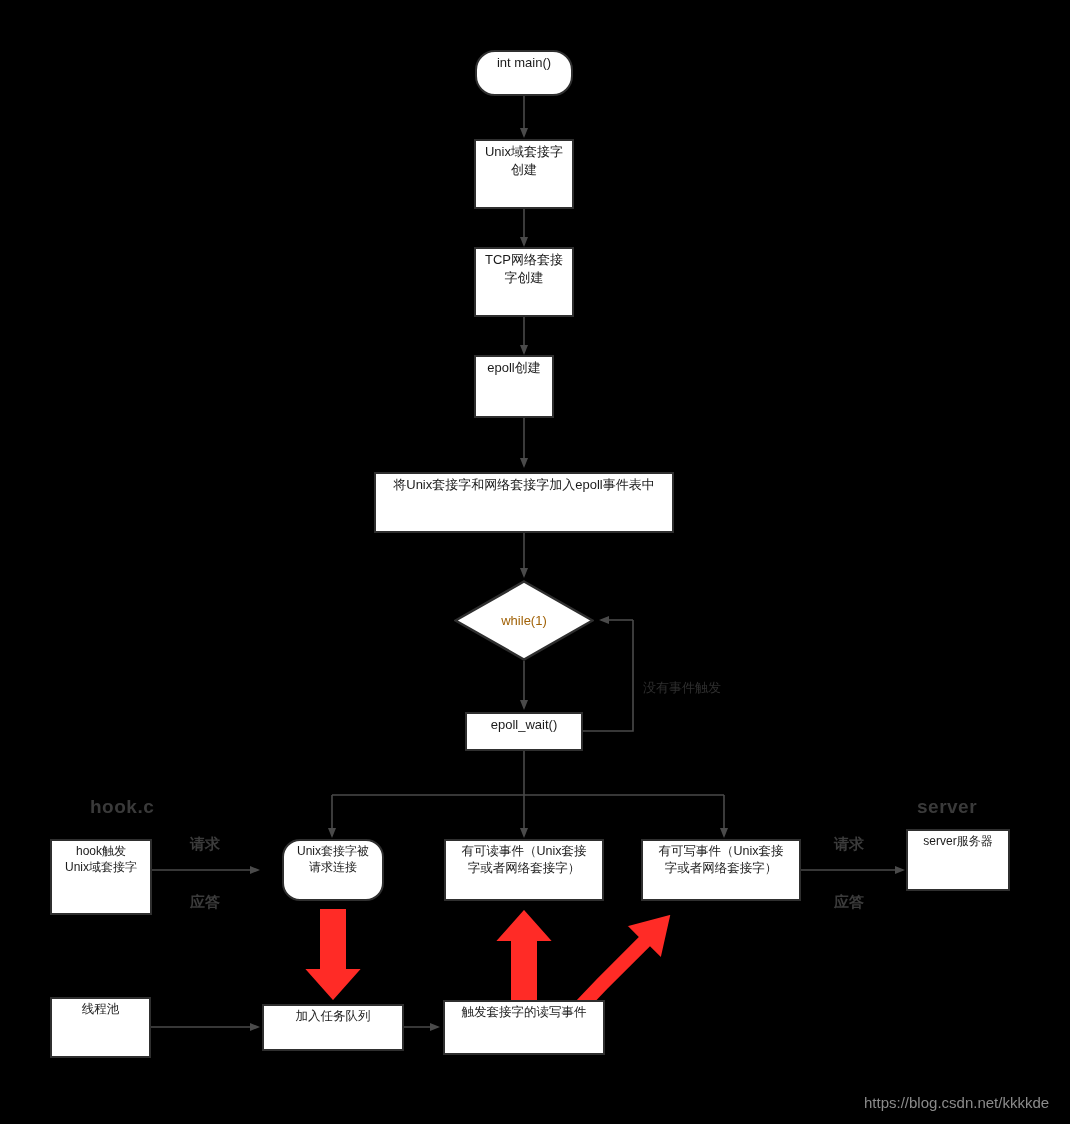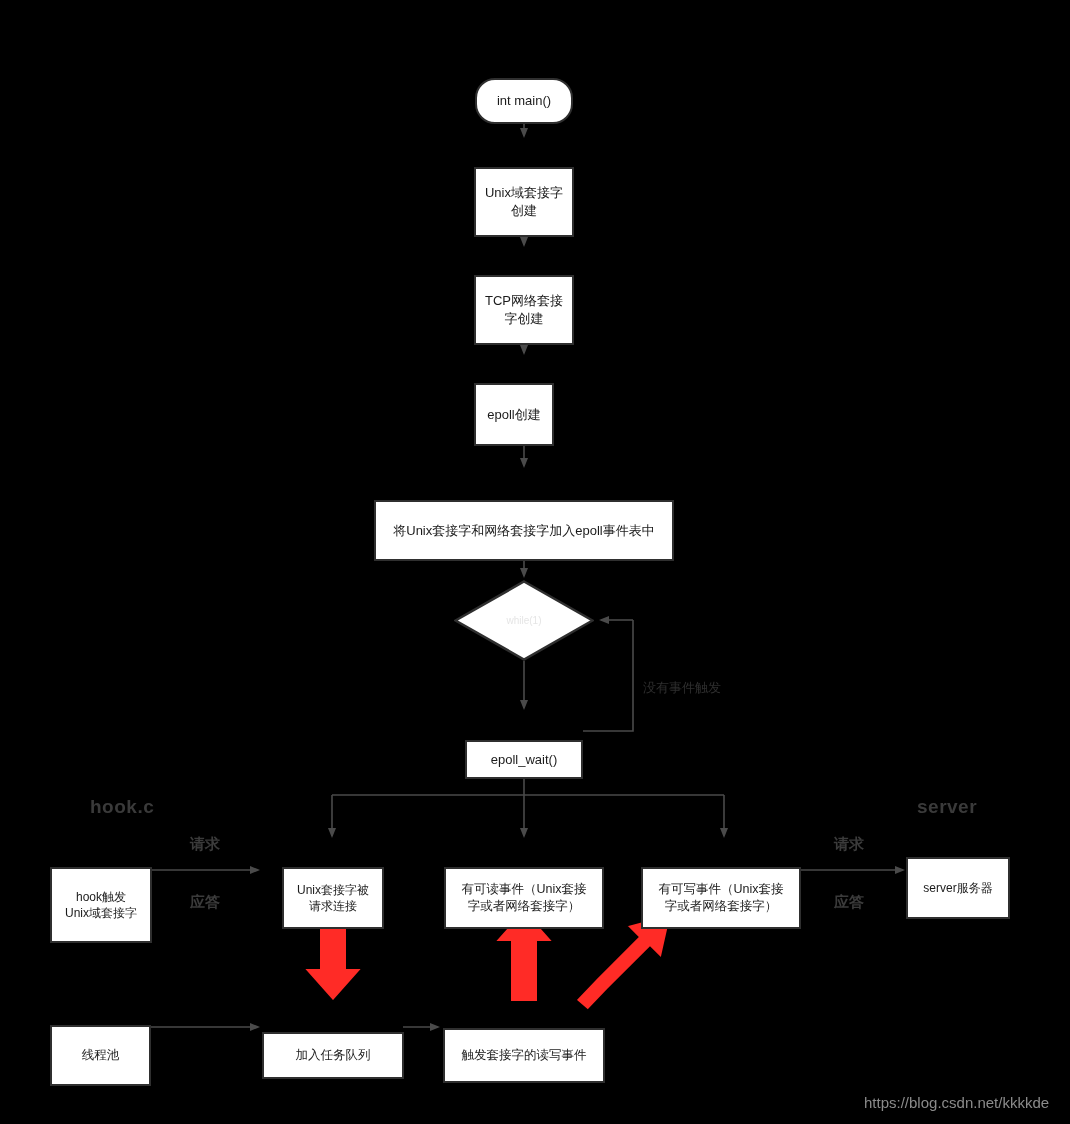--- a/index.html
+++ b/index.html
@@ -8,41 +8,40 @@
     width:1070px;height:1124px;
     background:#000;
     font-family:"Liberation Sans","DejaVu Sans",sans-serif;
     overflow:hidden;
   }
   .node{
     position:absolute;
     background:#ffffff;
     border:2px solid #2f2f2f;
     box-sizing:border-box;
-    display:flex;align-items:center;justify-content:center;
+    display:flex;justify-content:center;
     text-align:center;
     color:#1b1b1b;
     font-size:13px;
     line-height:1.35;
     padding:2px 4px;
-    margin-top:28px;
   }
   .node.rounded{border-radius:20px;}
   .node .txt{display:block;white-space:pre-line;}
   .diamond{
     position:absolute;
     background:transparent;
     display:flex;align-items:center;justify-content:center;
   }
   .diamond .shape{
     position:absolute;inset:0;
   }
   .diamond .label{
     position:relative;z-index:2;
-    color:#e5e5e5;font-size:10px;
+    color:#a16207;font-size:13px;
   }
   .edge-label{
     position:absolute;
     color:#3b3b3b;
     font-size:15px;
     font-weight:bold;
     white-space:nowrap;
   }
   .group-label{
     position:absolute;
@@ -151,21 +150,21 @@
 
   <div class="node" style="left:465px;top:712px;width:118px;height:39px;">
     <span class="txt">epoll_wait()</span>
   </div>
 
   <div class="node" style="left:50px;top:839px;width:102px;height:76px;font-size:12px;">
     <span class="txt">hook触发
 Unix域套接字</span>
   </div>
 
-  <div class="node" style="left:282px;top:839px;width:102px;height:62px;font-size:12px;">
+  <div class="node" style="left:282px;top:839px;width:102px;height:62px;font-size:12px;border-radius:18px;">
     <span class="txt">Unix套接字被
 请求连接</span>
   </div>
 
   <div class="node" style="left:444px;top:839px;width:160px;height:62px;font-size:12.5px;">
     <span class="txt">有可读事件（Unix套接
 字或者网络套接字）</span>
   </div>
 
   <div class="node" style="left:641px;top:839px;width:160px;height:62px;font-size:12.5px;">

